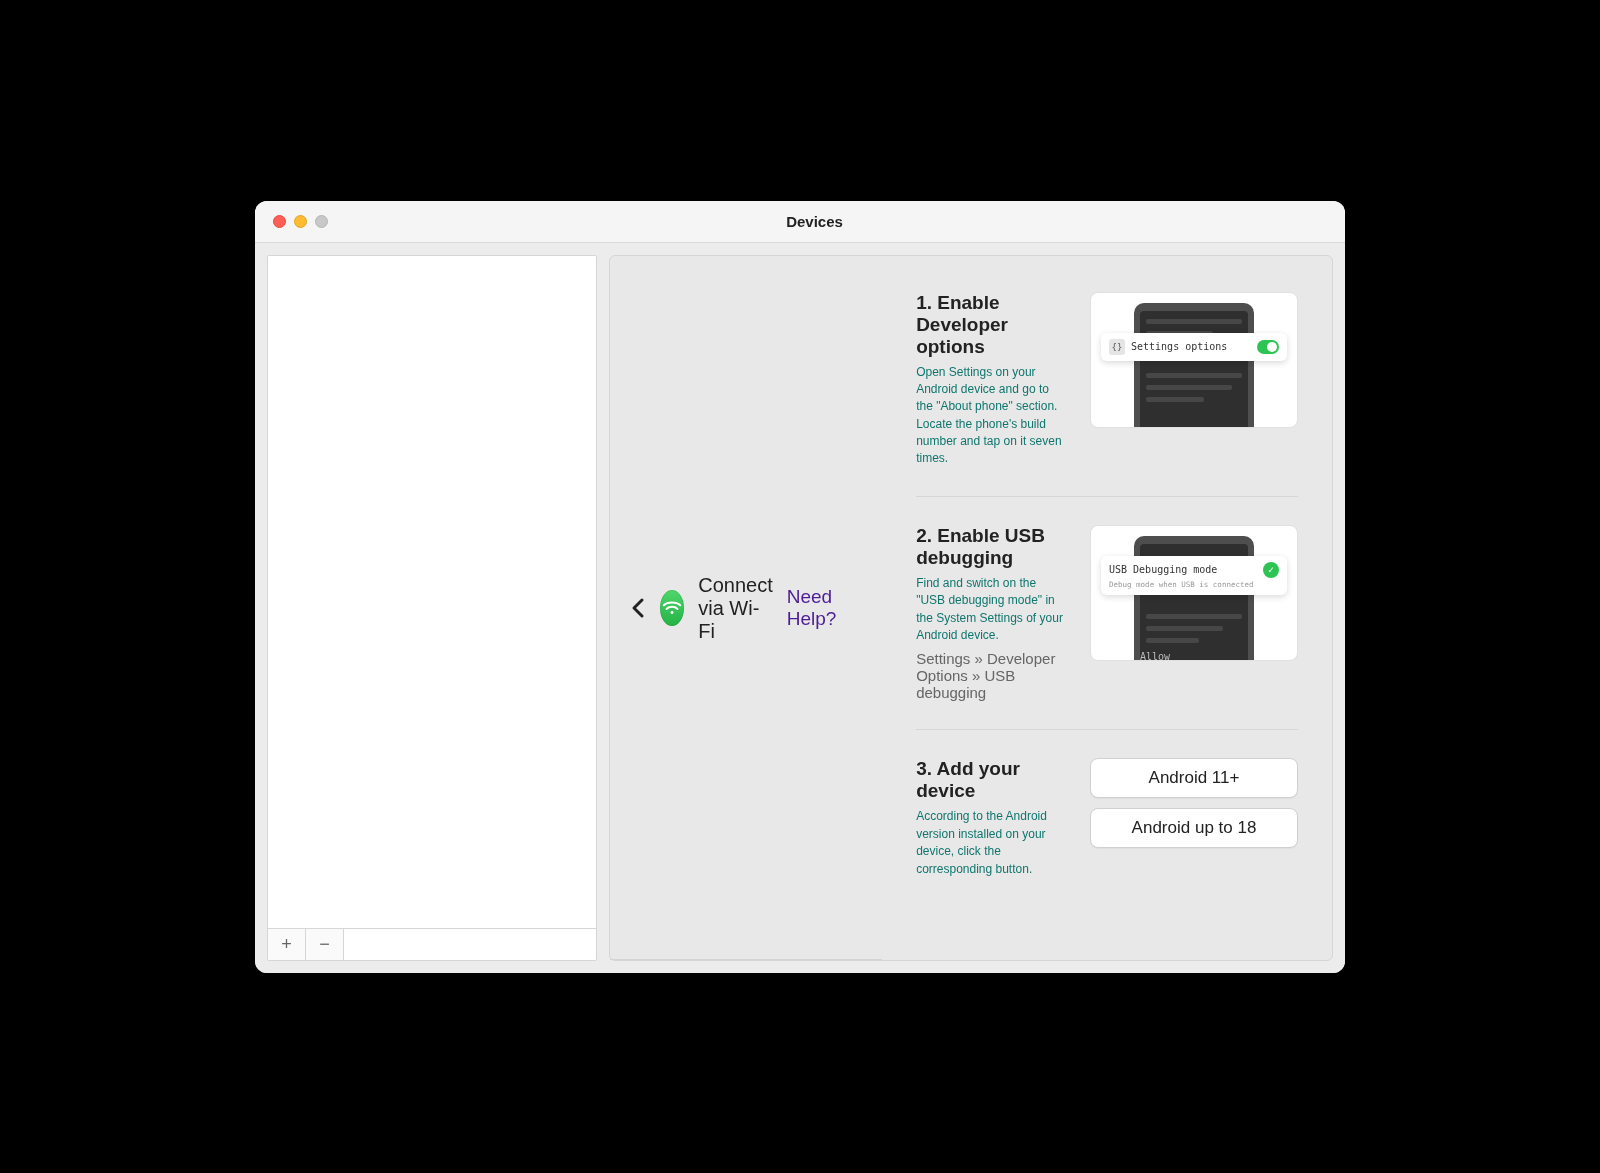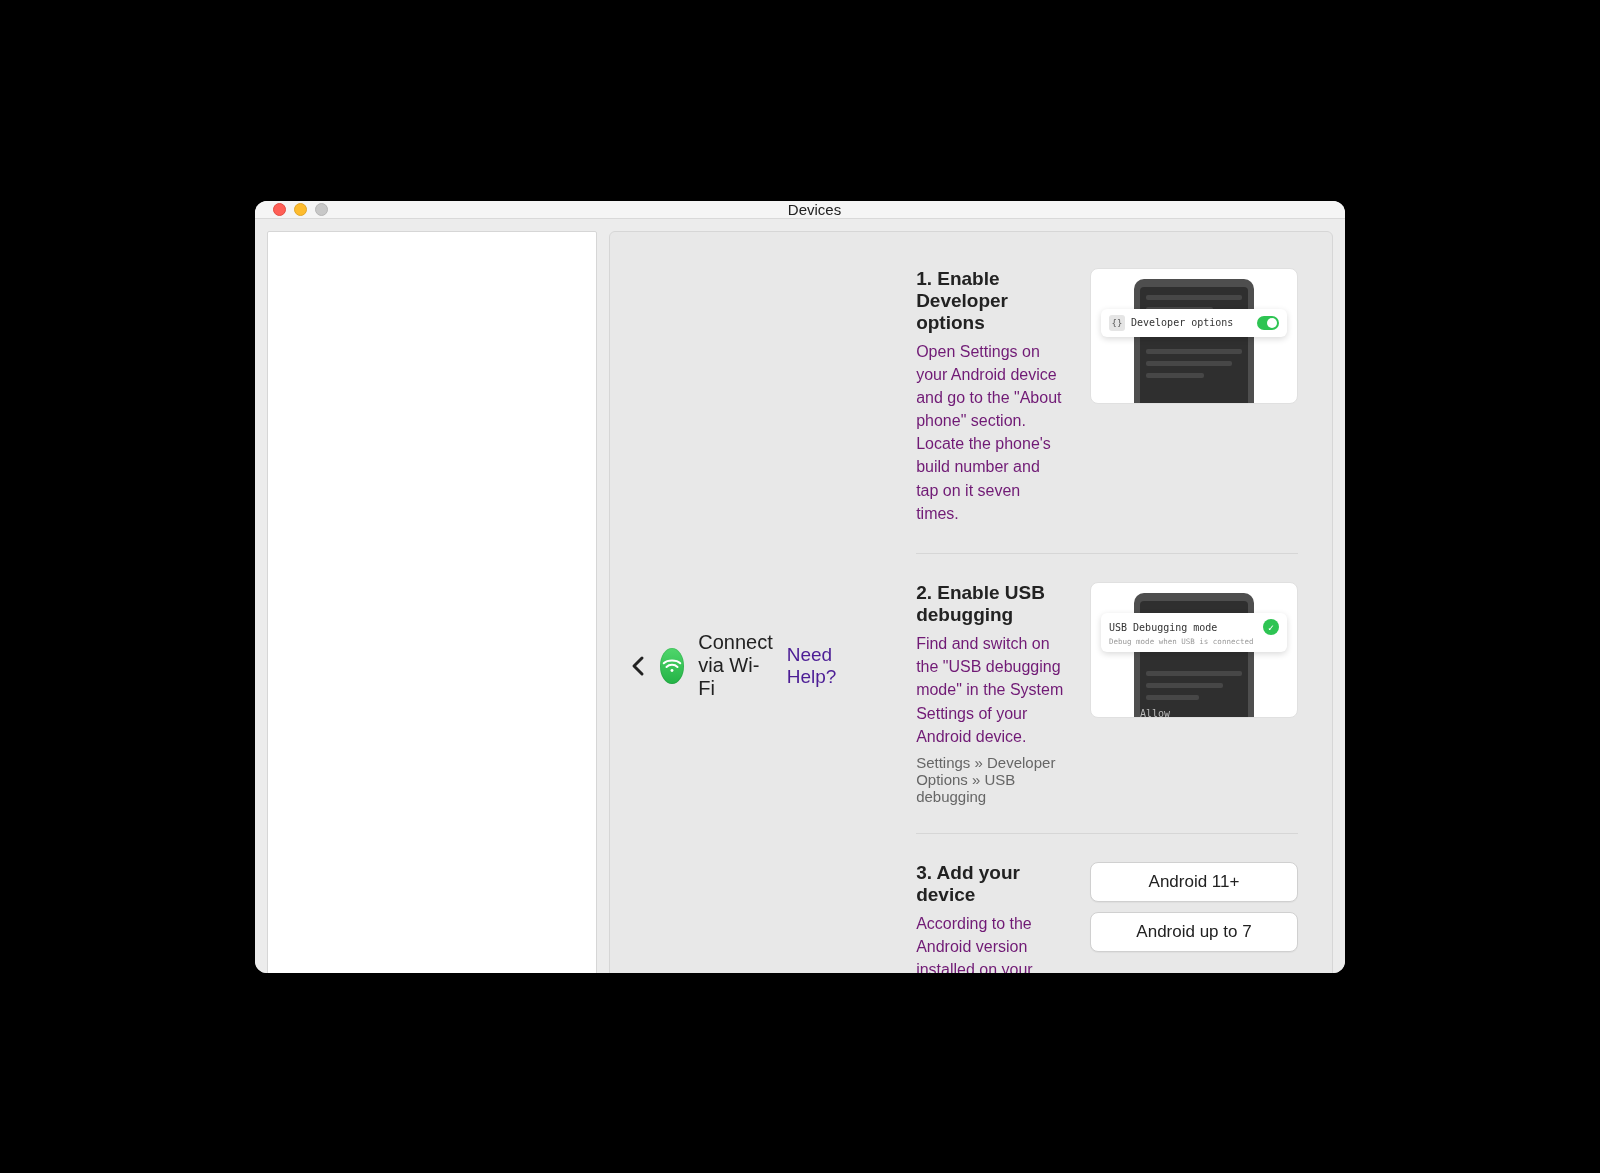--- a/index.html
+++ b/index.html
@@ -36,21 +36,21 @@
     position: absolute;
     left: 18px;
   }
   .tl { width: 13px; height: 13px; border-radius: 50%; }
   .tl.red { background: #ff5f57; border: 0.5px solid #e24b41; }
   .tl.yellow { background: #febc2e; border: 0.5px solid #e0a528; }
   .tl.green { background: #c8c8c8; border: 0.5px solid #b5b5b5; }
   .title {
     flex: 1;
     text-align: center;
-    font-weight: 400;
+    font-weight: 700;
     font-size: 15px;
     color: #222;
     padding-left: 29px;
   }
   .body {
     flex: 1;
     display: flex;
     padding: 12px;
     gap: 12px;
     background: #ececec;
@@ -128,22 +128,22 @@
   }
   .step:last-child { border-bottom: none; }
   .step-text { flex: 1; }
   .step-title {
     font-size: 19px;
     font-weight: 600;
     color: #222;
     margin-bottom: 6px;
   }
   .step-desc {
-    font-size: 16px;
-    color: #701a75;
+    font-size: 12px;
+    color: #0f766e;
     line-height: 1.45;
   }
   .step-path {
     font-size: 15px;
     color: #666;
     margin-top: 6px;
   }
   .illus {
     width: 208px;
     height: 136px;
@@ -278,21 +278,21 @@
                 <div class="phone-line"></div>
                   <div class="phone-line" style="width:70%"></div>
                 <div style="height:30px"></div>
                 <div class="phone-line"></div>
                   <div class="phone-line" style="width:90%"></div>
                 <div class="phone-line" style="width:60%"></div>
               </div>
             </div>
             <div class="callout callout1">
               <div class="callout-icon">{}</div>
-              <span>Developer options</span>
+              <span>Settings options</span>
               <div class="toggle"></div>
             </div>
           </div>
         </div>
 
         <div class="step">
           <div class="step-text">
             <div class="step-title">2. Enable USB debugging</div>
             <div class="step-desc">Find and switch on the "USB debugging mode" in the System Settings of your Android device.</div>
             <div class="step-path">Settings » Developer Options » USB debugging</div>
@@ -317,20 +317,20 @@
           </div>
         </div>
 
         <div class="step">
           <div class="step-text">
             <div class="step-title">3. Add your device</div>
             <div class="step-desc">According to the Android version installed on your device, click the corresponding button.</div>
           </div>
           <div class="step-buttons">
             <div class="os-btn">Android 11+</div>
-            <div class="os-btn">Android up to 7</div>
+            <div class="os-btn">Android up to 18</div>
           </div>
         </div>
 
       </div>
     </div>
   </div>
 </div>
 
 </body></html>

